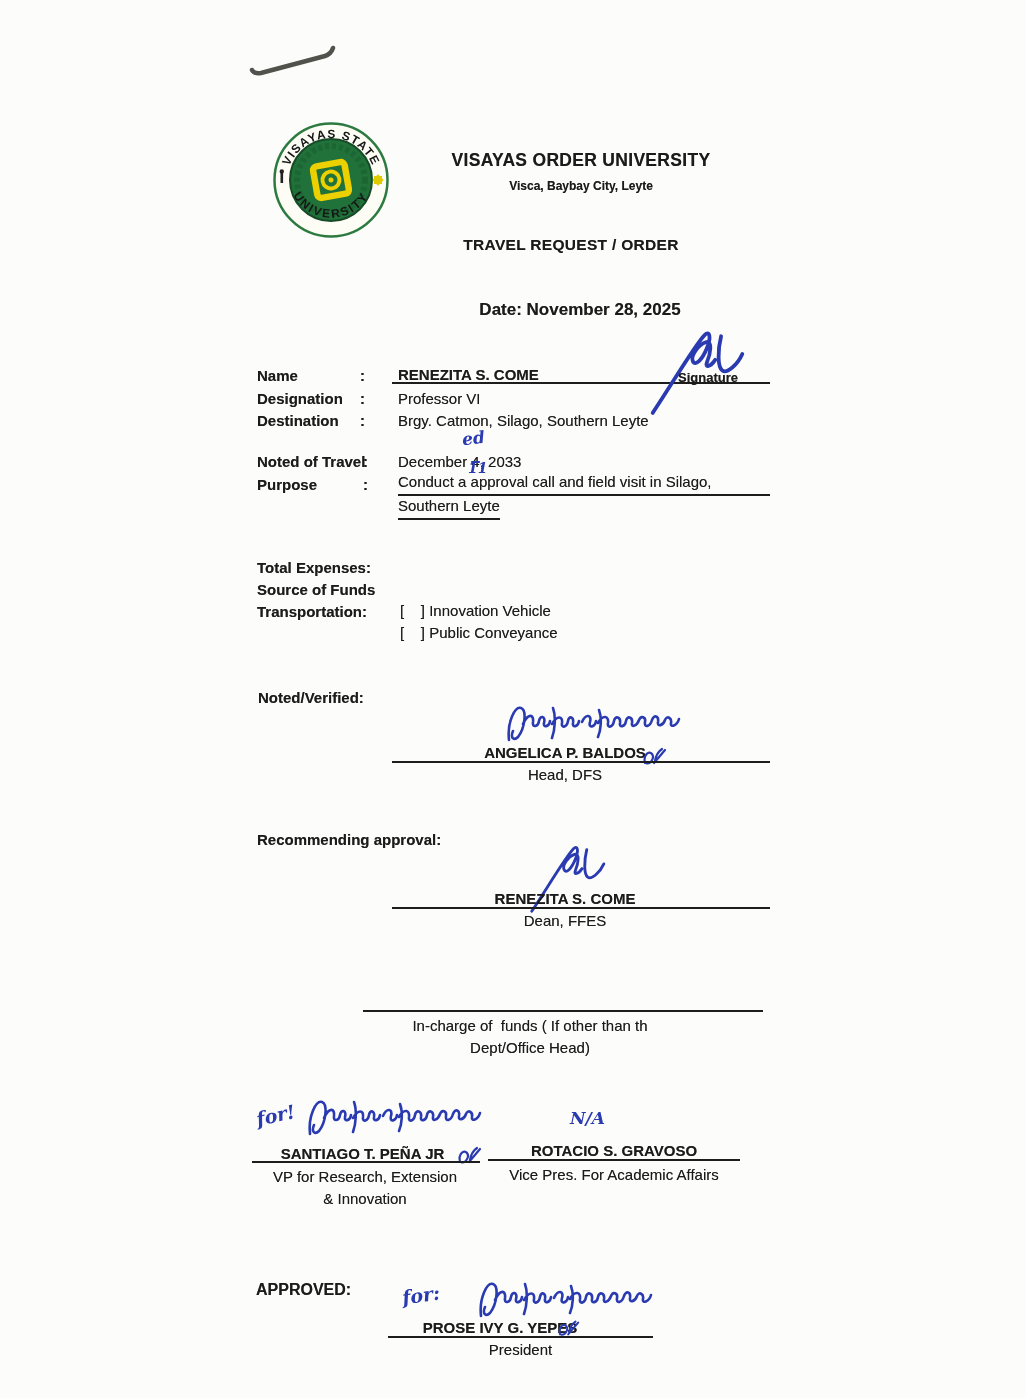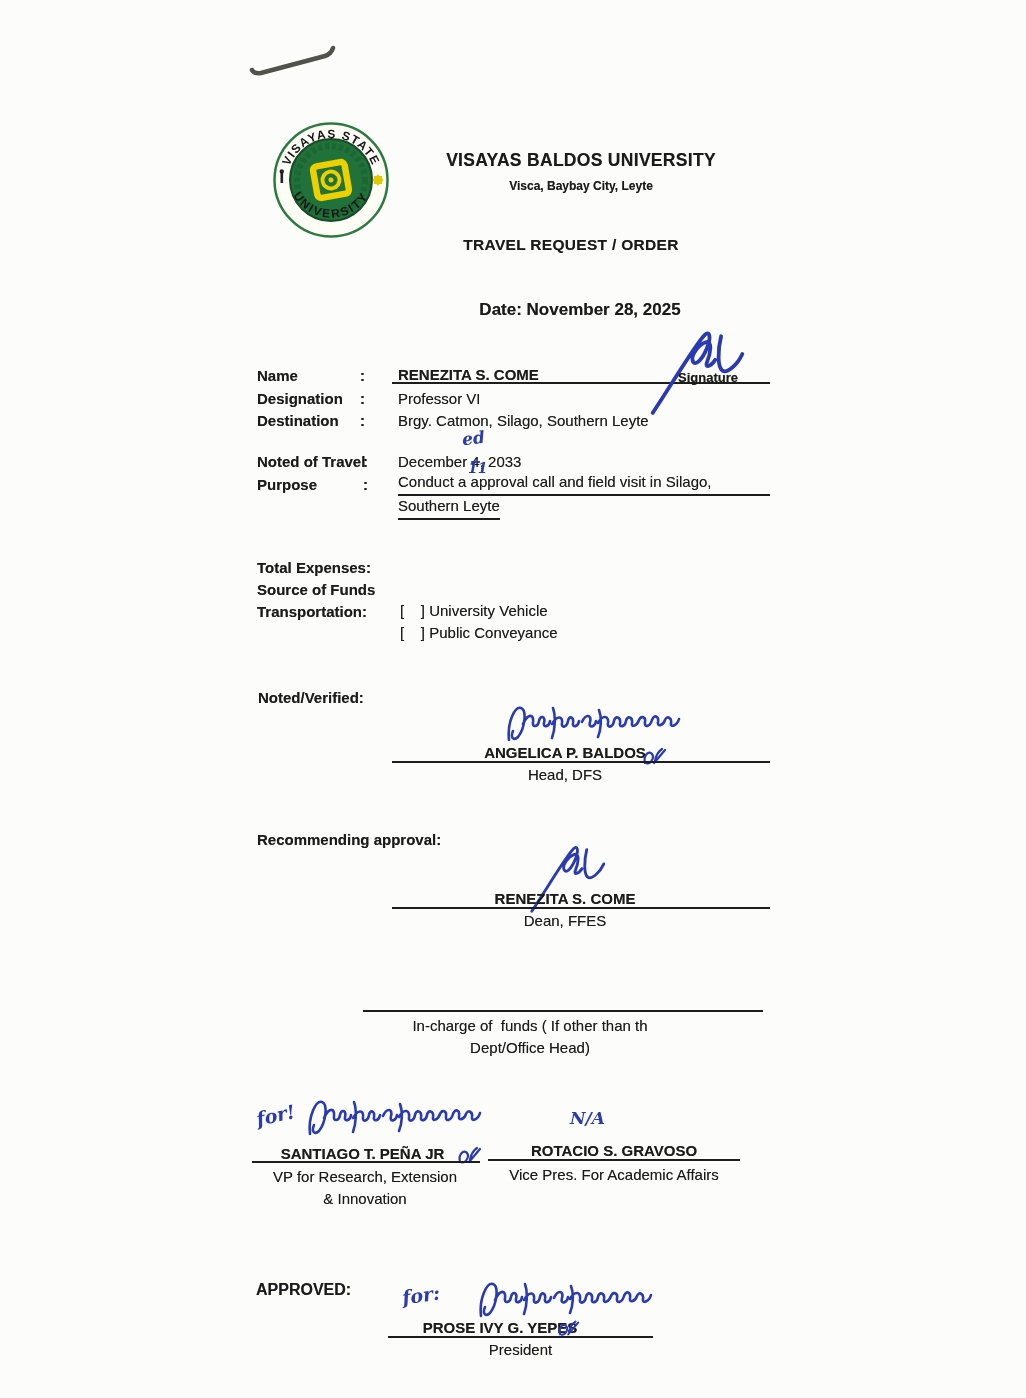--- a/index.html
+++ b/index.html
@@ -80,21 +80,21 @@
     <g>
       <rect x="9.5" y="53" width="2.6" height="10" fill="#222"></rect>
       <circle cx="10.8" cy="51.5" r="2.2" fill="#222"></circle>
     </g>
     <g>
       <rect x="103" y="56" width="8" height="8" fill="#e0ca00"></rect>
       <rect x="103" y="56" width="8" height="8" fill="#e0ca00" transform="rotate(45 107 60)"></rect>
     </g>
   </svg>
 
-  <div class="abs printed b center" style="left:420px;top:150px;width:322px;font-size:17.5px;letter-spacing:.3px">VISAYAS BALDOS UNIVERSITY</div>
+  <div class="abs printed b center" style="left:420px;top:150px;width:322px;font-size:17.5px;letter-spacing:.3px">VISAYAS ORDER UNIVERSITY</div>
   <div class="abs printed b center" style="left:420px;top:179px;width:322px;font-size:12px">Visca, Baybay City, Leyte</div>
   <div class="abs printed b center" style="left:420px;top:236px;width:302px;font-size:15.5px;letter-spacing:.3px">TRAVEL REQUEST / ORDER</div>
   <div class="abs printed b center" style="left:420px;top:300px;width:320px;font-size:17px">Date: November 28, 2025</div>
 
   <div class="abs printed b fs15" style="left:257px;top:366px">Name</div>
   <div class="abs printed b fs15" style="left:360px;top:366px">:</div>
   <div class="abs printed b fs15" style="left:398px;top:365px">RENEZITA S. COME</div>
   <div class="abs rule" style="left:392px;top:382px;width:378px"></div>
   <svg class="abs sig" style="left:648px;top:328px" width="112" height="92" viewBox="0 0 95 78">
     <use href="#p-come" stroke-width="3.2"></use>
@@ -117,21 +117,21 @@
 
   <div class="abs printed b fs15" style="left:257px;top:475px">Purpose</div>
   <div class="abs printed b fs15" style="left:363px;top:475px">:</div>
   <div class="abs printed fs15 uvalue" style="left:398px;top:472px;width:372px;padding-bottom:2px">Conduct a approval call and field visit in Silago,</div>
   <div class="abs printed fs15 uvalue" style="left:398px;top:496px;padding-bottom:2px">Southern Leyte</div>
 
   <div class="abs printed b fs15" style="left:257px;top:558px">Total Expenses:</div>
   <div class="abs printed b fs15" style="left:257px;top:580px">Source of Funds</div>
   <div class="abs printed b fs15" style="left:257px;top:602px">Transportation:</div>
 
-  <div class="abs printed fs15" style="left:400px;top:601px"><span class="cb">[    ]</span> <span>University Vehicle</span></div>
+  <div class="abs printed fs15" style="left:400px;top:601px"><span class="cb">[    ]</span> <span>Innovation Vehicle</span></div>
   <div class="abs printed fs15" style="left:400px;top:623px"><span class="cb">[    ]</span> <span>Public Conveyance</span></div>
 
   <div class="abs printed b fs15" style="left:258px;top:688px">Noted/Verified:</div>
   <svg class="abs sig" style="left:495px;top:700px" width="198" height="48" viewBox="0 0 182 48">
     <use href="#p-baldos" stroke-width="2.6"></use>
   </svg>
   <div class="abs printed b fs15 center" style="left:375px;top:743px;width:380px">ANGELICA P. BALDOS</div>
   <svg class="abs sig" style="left:641px;top:745px" width="30" height="22" viewBox="0 0 30 22">
       <use href="#p-paraph" stroke-width="2.2"></use>
     </svg>

